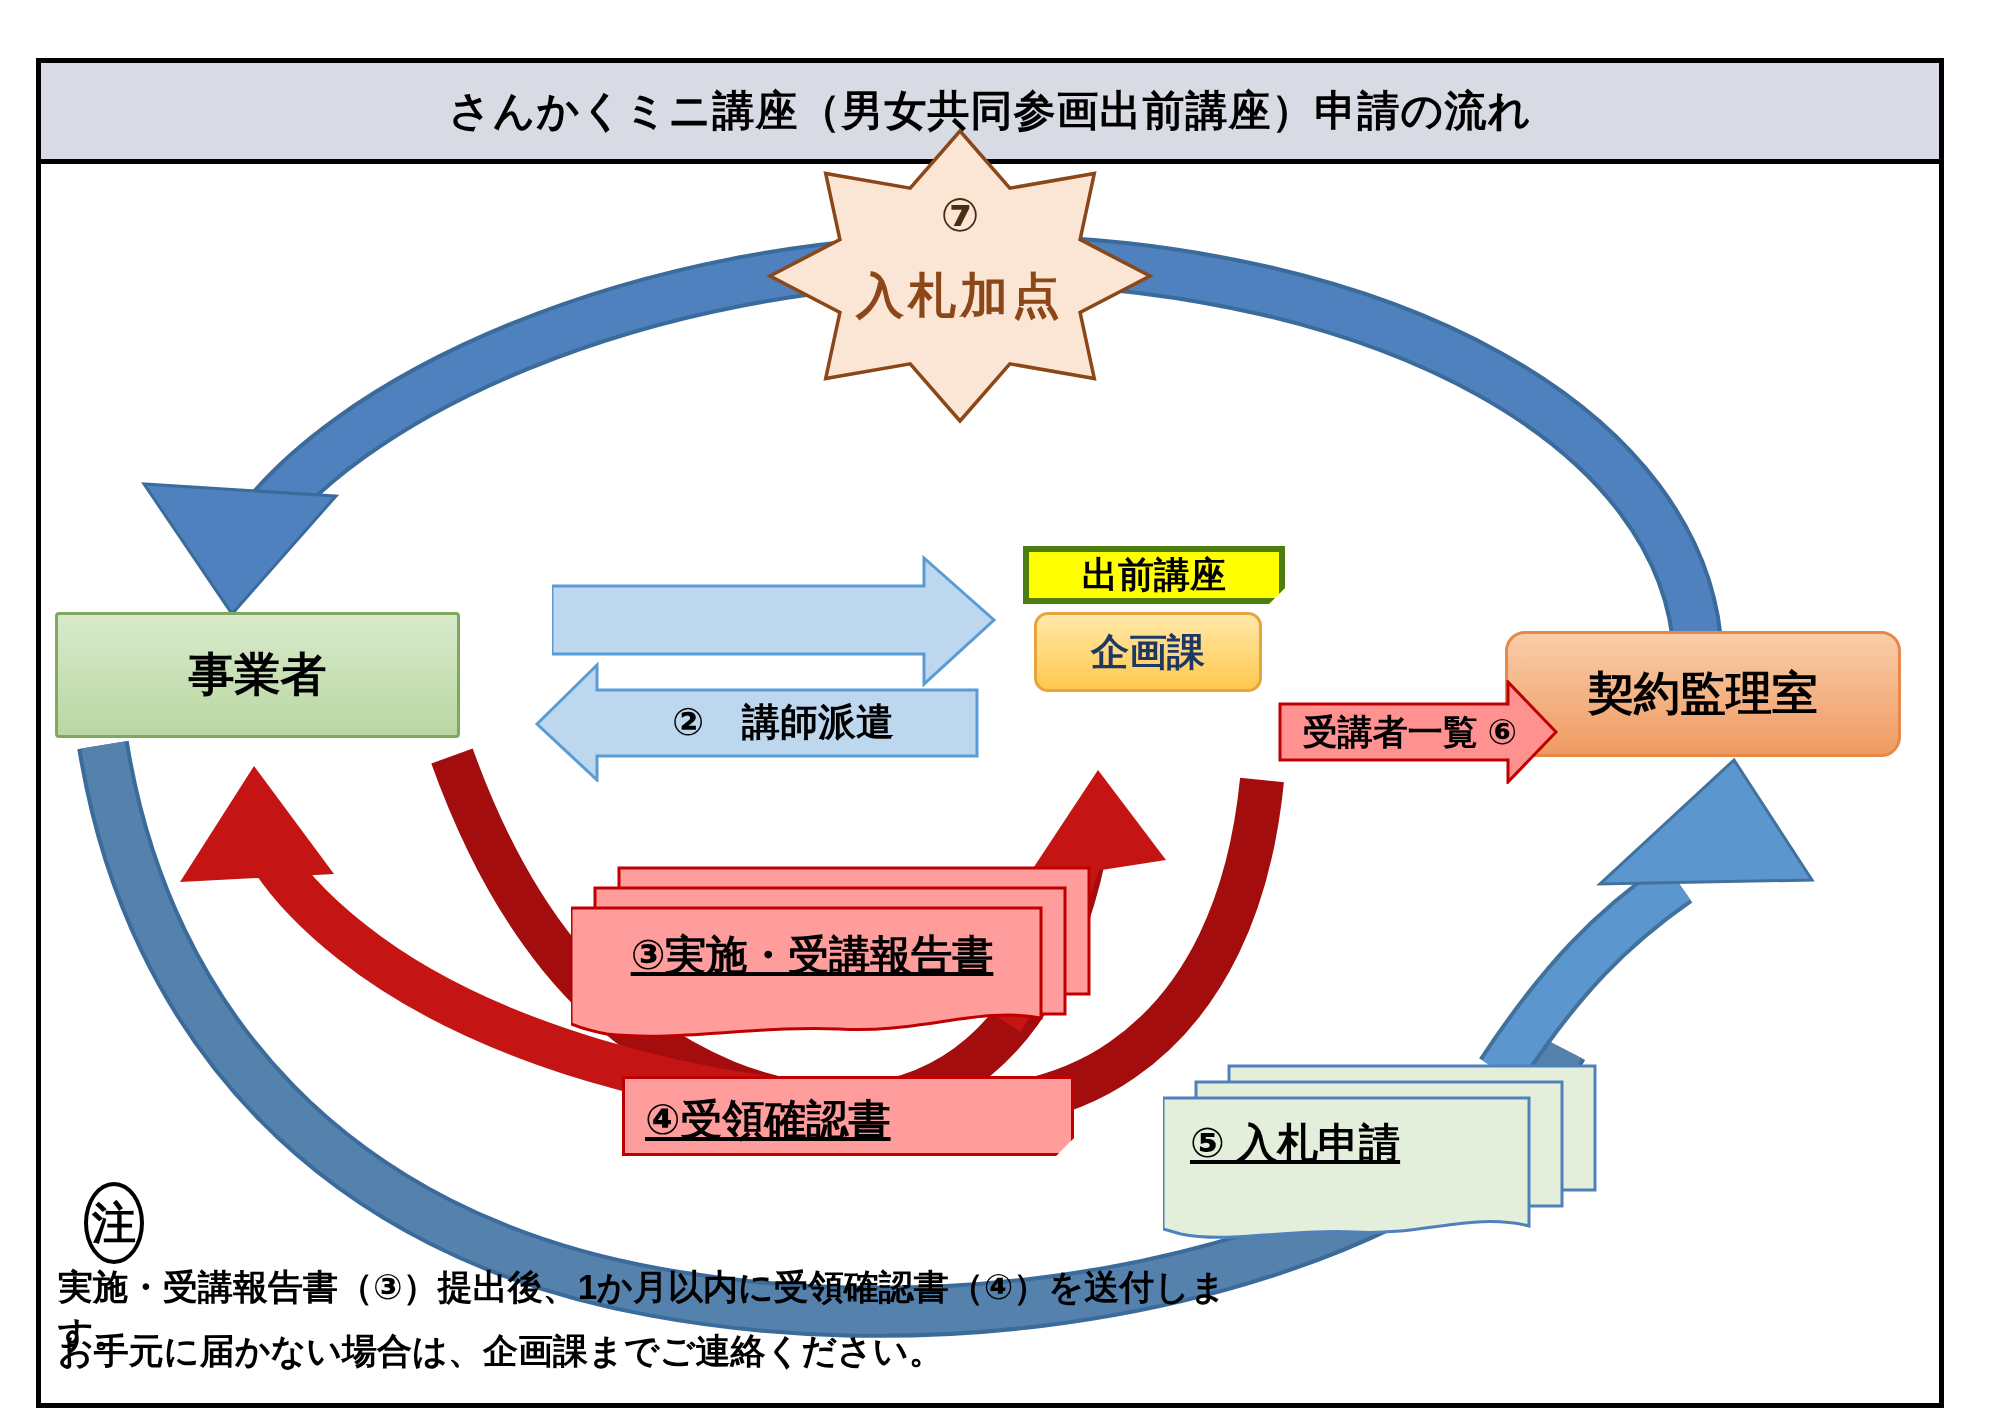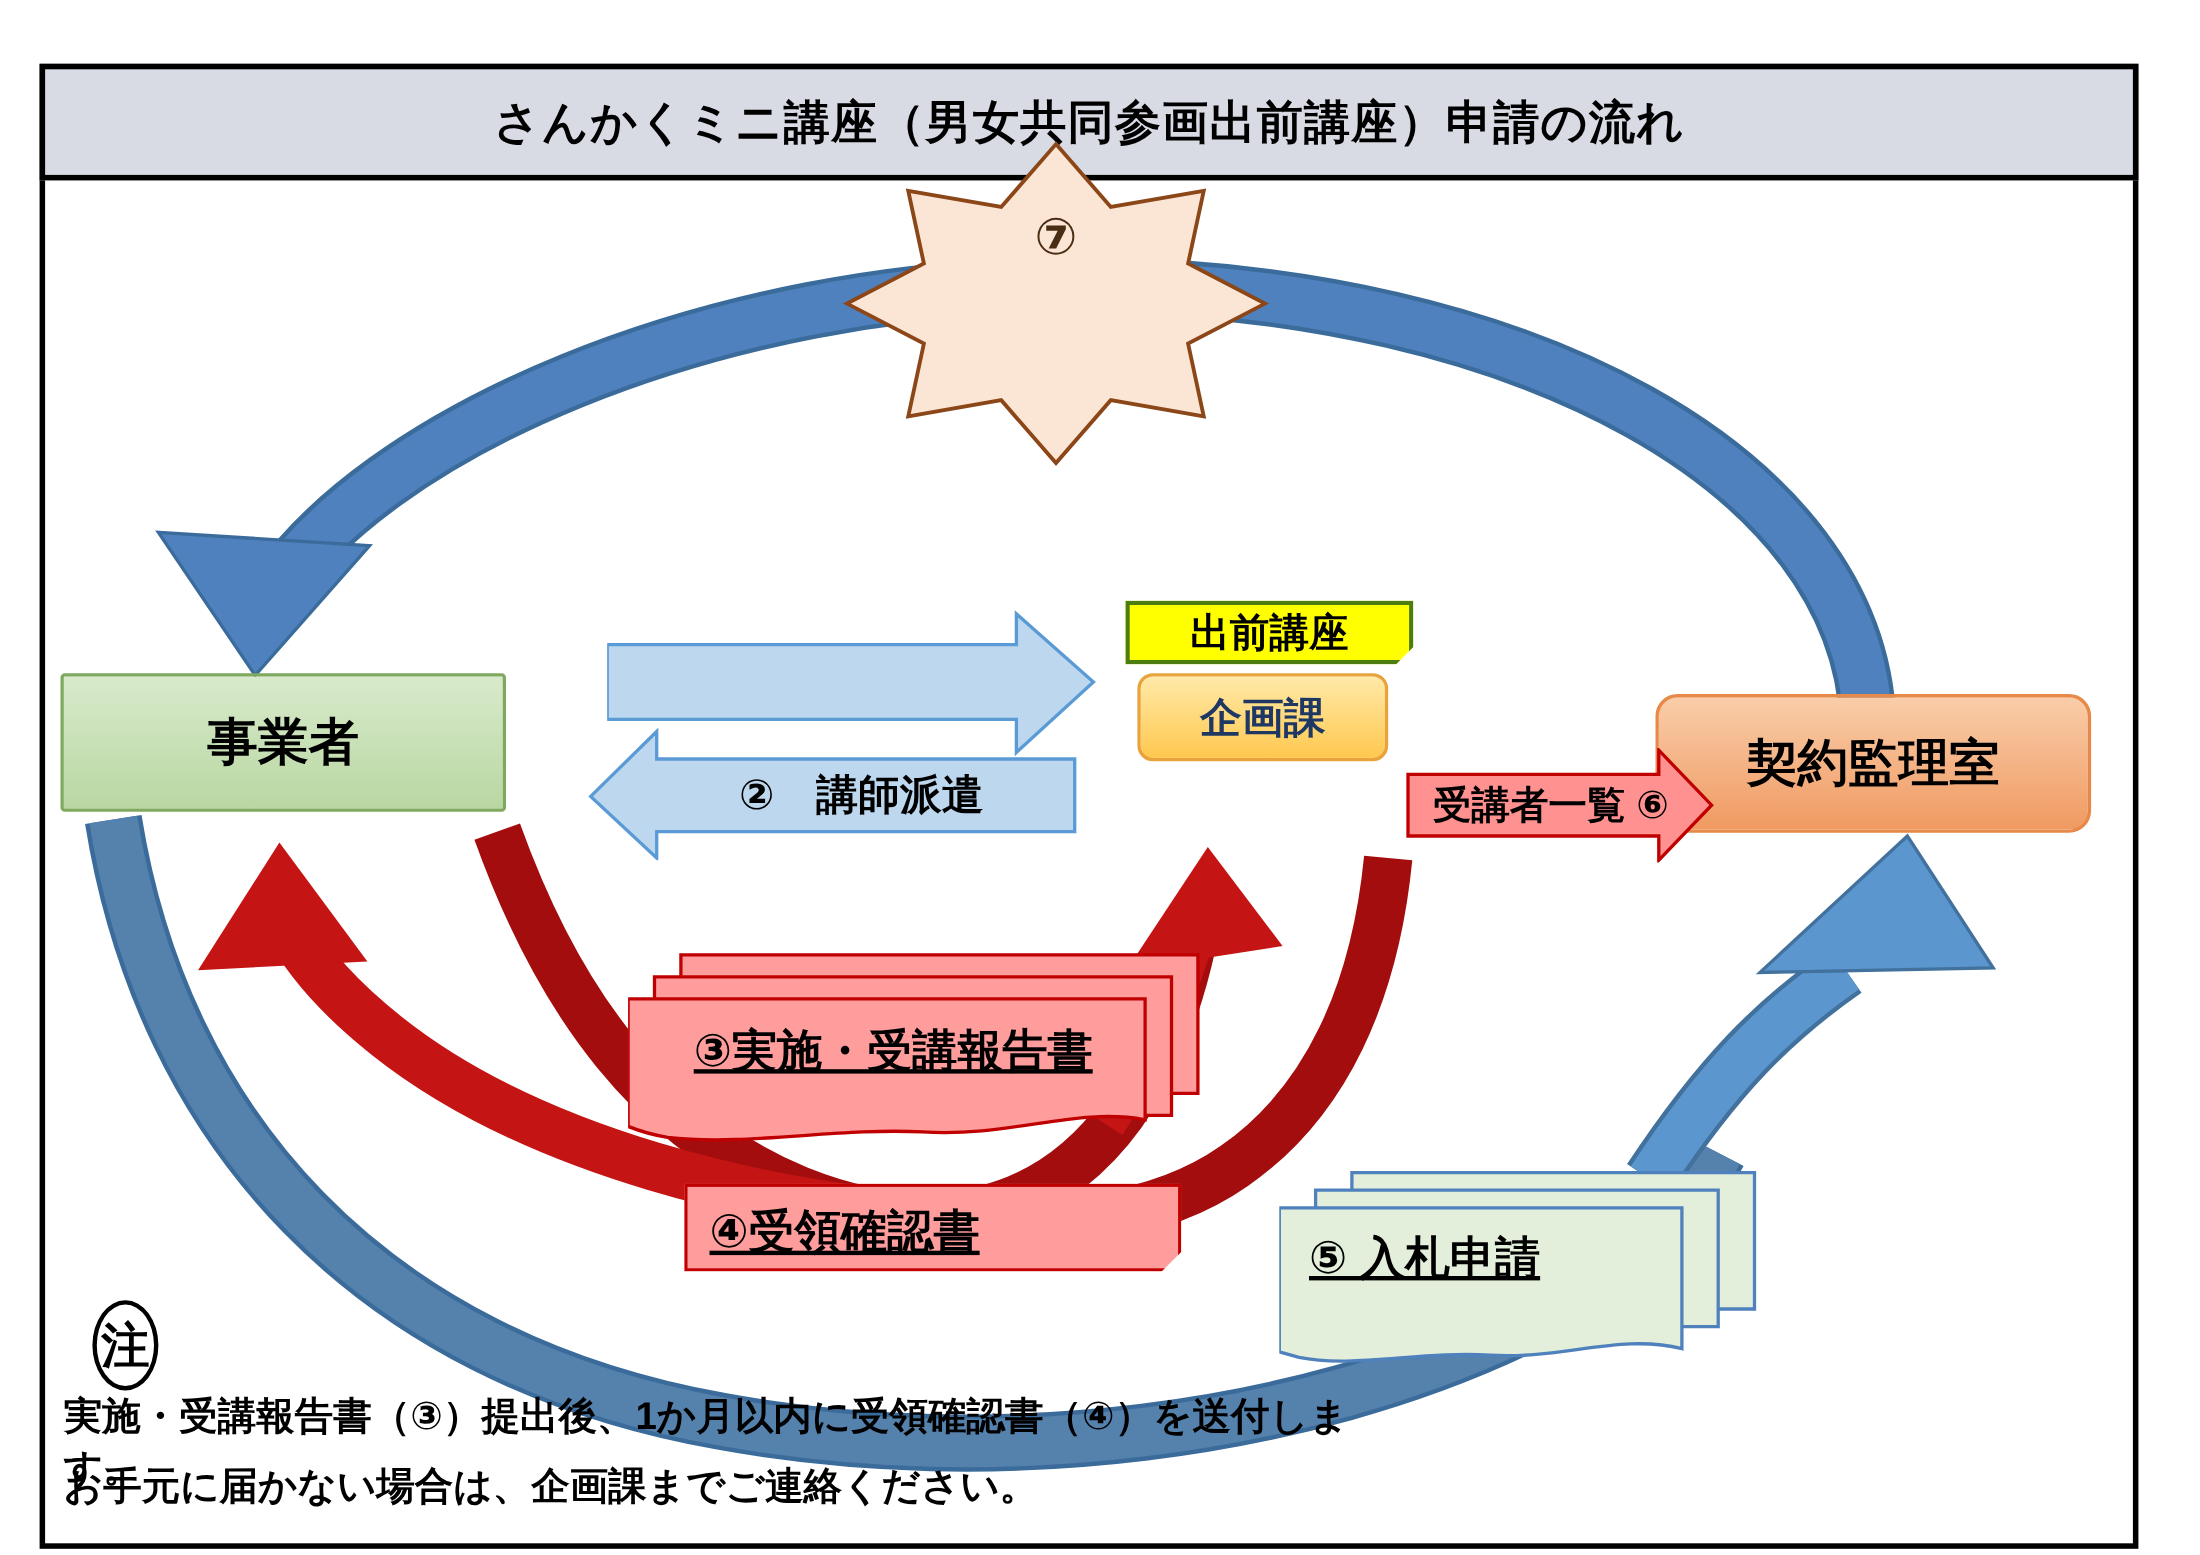--- a/index.html
+++ b/index.html
@@ -11,21 +11,21 @@
   #titlebar{left:36px;top:58px;width:1898px;height:96px;background:#D8DAE4;
             border:5px solid #000;display:flex;align-items:center;justify-content:center;}
   #titlebar .t{font-size:42px;font-weight:bold;color:#000;letter-spacing:1px;}
   
   #connectors{left:0;top:0;width:2000px;height:1414px;z-index:1;}
   
   .node{z-index:3;display:flex;align-items:center;justify-content:center;box-sizing:border-box;}
   #business{left:55px;top:612px;width:405px;height:126px;border:3px solid #7FA95F;border-radius:4px;
             background:linear-gradient(#D8EACB,#B9D7A2);}
   #business .t{font-size:46px;font-weight:bold;color:#000;}
-  #delivery{left:1023px;top:546px;width:262px;height:58px;background:#FFFF00;border:4px solid #4d7c0f;
+  #delivery{left:1023px;top:546px;width:262px;height:58px;background:#FFFF00;border:6px solid #4d7c0f;
             clip-path:polygon(0 0,100% 0,100% calc(100% - 16px),calc(100% - 16px) 100%,0 100%);}
   #delivery .t{font-size:36px;font-weight:bold;color:#000;}
   #planning{left:1034px;top:612px;width:228px;height:80px;border:3px solid #E8A33D;border-radius:14px;
             background:linear-gradient(#FFE9A8,#FFC84F);}
   #planning .t{font-size:38px;font-weight:bold;color:#1F3863;}
   #contract{left:1505px;top:631px;width:396px;height:126px;border:3px solid #E78948;border-radius:20px;
             background:linear-gradient(#F9CDA9,#F09A62);}
   #contract .t{font-size:46px;font-weight:bold;color:#000;}
   
   #star{left:765px;top:126px;width:390px;height:300px;z-index:2;}
@@ -92,20 +92,21 @@
 
   <path d="M 900,1110 C 690,1102 478,1042 352,942 C 304,904 278,872 262,842" fill="none" stroke="#C51414" stroke-width="44"></path>
   <polygon points="254,766 180,882 334,874" fill="#C51414"></polygon>
 </svg>
 
 <div id="star" class="abs">
   <svg width="390" height="300" viewBox="0 0 390 300">
     <polygon points="195,5 244.8,62.2 329.3,47.5 315.1,113.6 385,150 315.1,186.4 329.3,252.5 244.8,237.8 195,295 145.2,237.8 60.7,252.5 74.9,186.4 5,150 74.9,113.6 60.7,47.5 145.2,62.2" fill="#FBE5D5" stroke="#8C4718" stroke-width="3.5"></polygon>
   </svg>
   <div class="num">⑦</div>
+  <div class="lbl">入札加点</div>
 </div>
 
 <div id="business" class="abs node">
   <span class="t">事業者</span>
 </div>
 <div id="delivery" class="abs node">
   <span class="t">出前講座</span>
 </div>
 <div id="planning" class="abs node">
   <span class="t">企画課</span>

